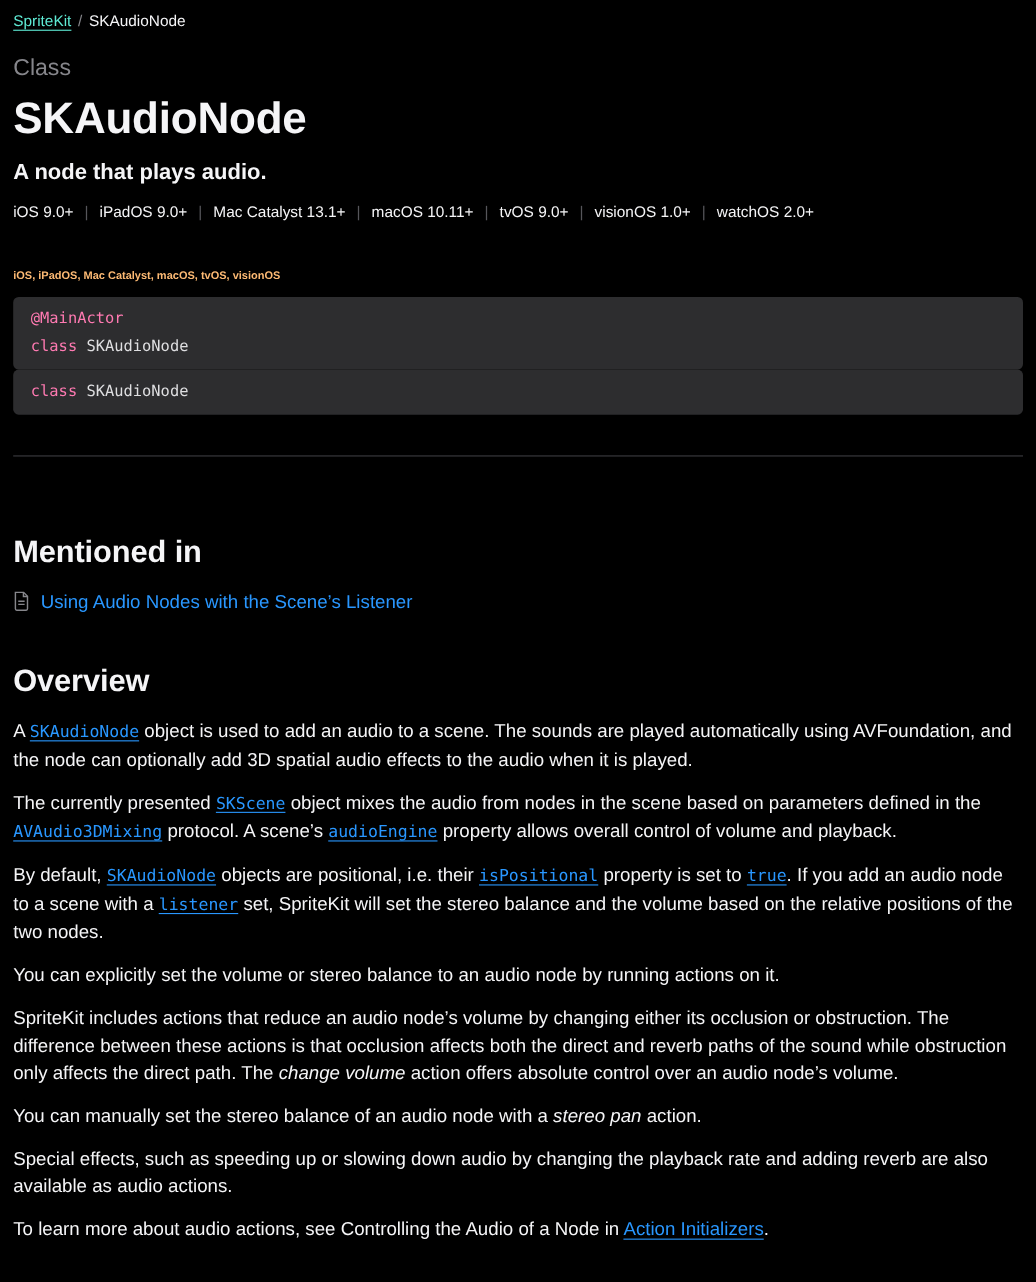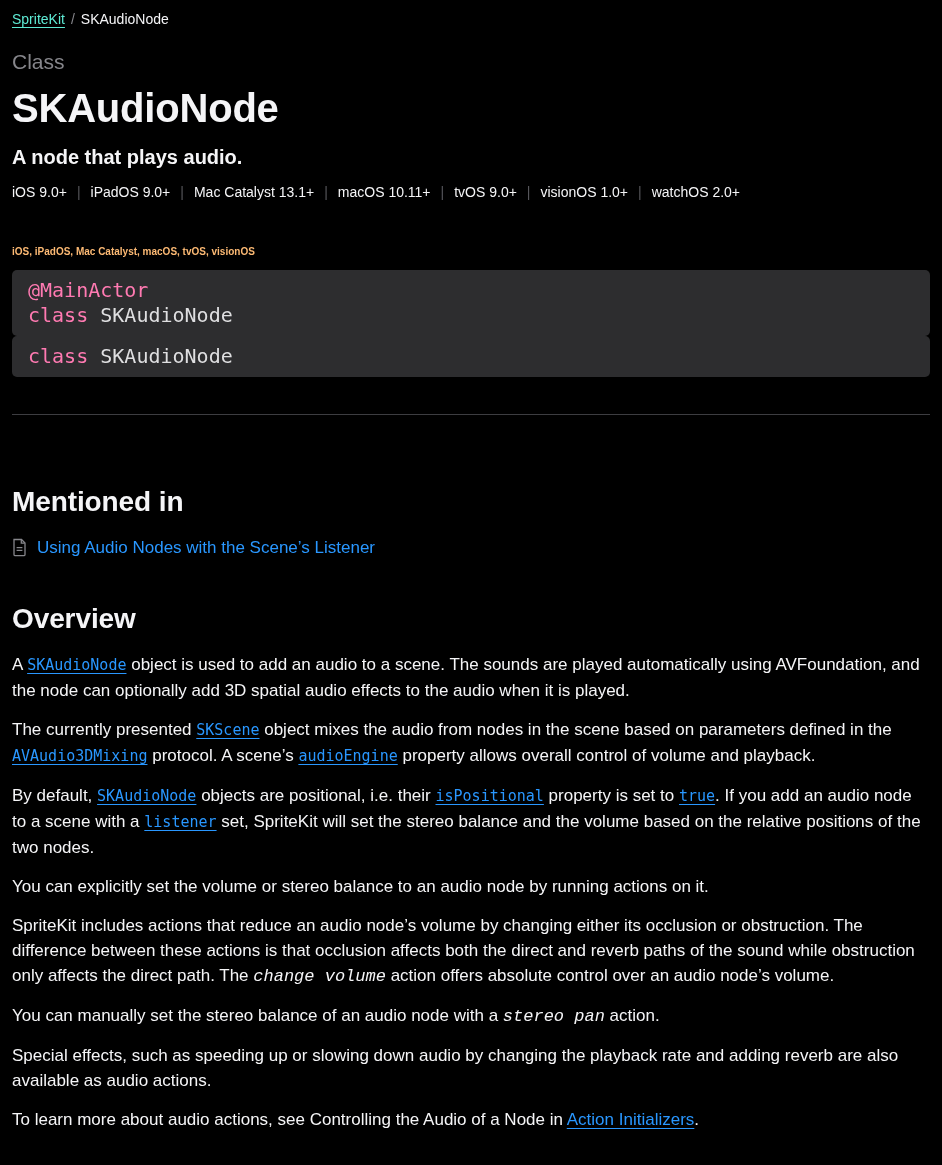--- a/index.html
+++ b/index.html
@@ -38,35 +38,35 @@
 
   
   .declarations { margin-top: 44px; }
   .decl-label { font-size: 10px; line-height: 15px; font-weight: 700; color: #fdba74; margin: 24px 0 11px 0; }
   .decl-label:first-child { margin-top: 0; }
   .code-block {
     background: #2d2d2f;
     border-radius: 5px;
     padding: 8px 16px;
     font-family: "DejaVu Sans Mono", monospace;
-    font-size: 20px;
+    font-size: 14px;
     line-height: 25px;
   }
   .tok-k { color: #ff7ab2; }
   .tok-p { color: #dfdfe1; }
 
   hr.divider { border: none; border-top: 1px solid #3d3d41; margin: 37px 0 0 0; }
 
   
   h2.section-heading { font-size: 28px; line-height: 33px; font-weight: 700; color: #f5f5f7; letter-spacing: -0.1px; }
   .mentioned-heading { margin-top: 70px; }
   .overview-heading { margin-top: 44px; }
 
   
-  .mentioned-row { margin-top: 19px; display: flex; align-items: center; gap: 10px; }
+  .mentioned-row { margin-top: 19px; display: flex; gap: 10px; }
   .mentioned-row .doc-icon { flex: 0 0 auto; display: inline-flex; }
   .mentioned-row a { color: #2997ff; font-size: 17px; line-height: 21px; text-decoration: none; cursor: pointer; }
 
   
   .overview-body { margin-top: 17px; }
   .overview-body p { font-size: 17px; line-height: 25px; color: #f5f5f7; margin: 0 0 14px 0; }
   .overview-body p:last-child { margin-bottom: 0; }
   a.code-link {
     font-family: "DejaVu Sans Mono", monospace;
     font-size: 15px;
@@ -76,21 +76,21 @@
     text-decoration-thickness: 1px;
     cursor: pointer;
   }
   a.text-link {
     color: #2997ff;
     text-decoration: underline;
     text-underline-offset: 3px;
     text-decoration-thickness: 1px;
     cursor: pointer;
   }
-  em { font-style: italic; font-family: Liberation Mono, monospace; }
+  em { font-style: italic; }
 </style>
 </head>
 <body>
 
 <div class="container">
 
   <nav class="breadcrumb">
     <a href="#">SpriteKit</a><span class="sep">/</span><span class="current">SKAudioNode</span>
   </nav>
 

